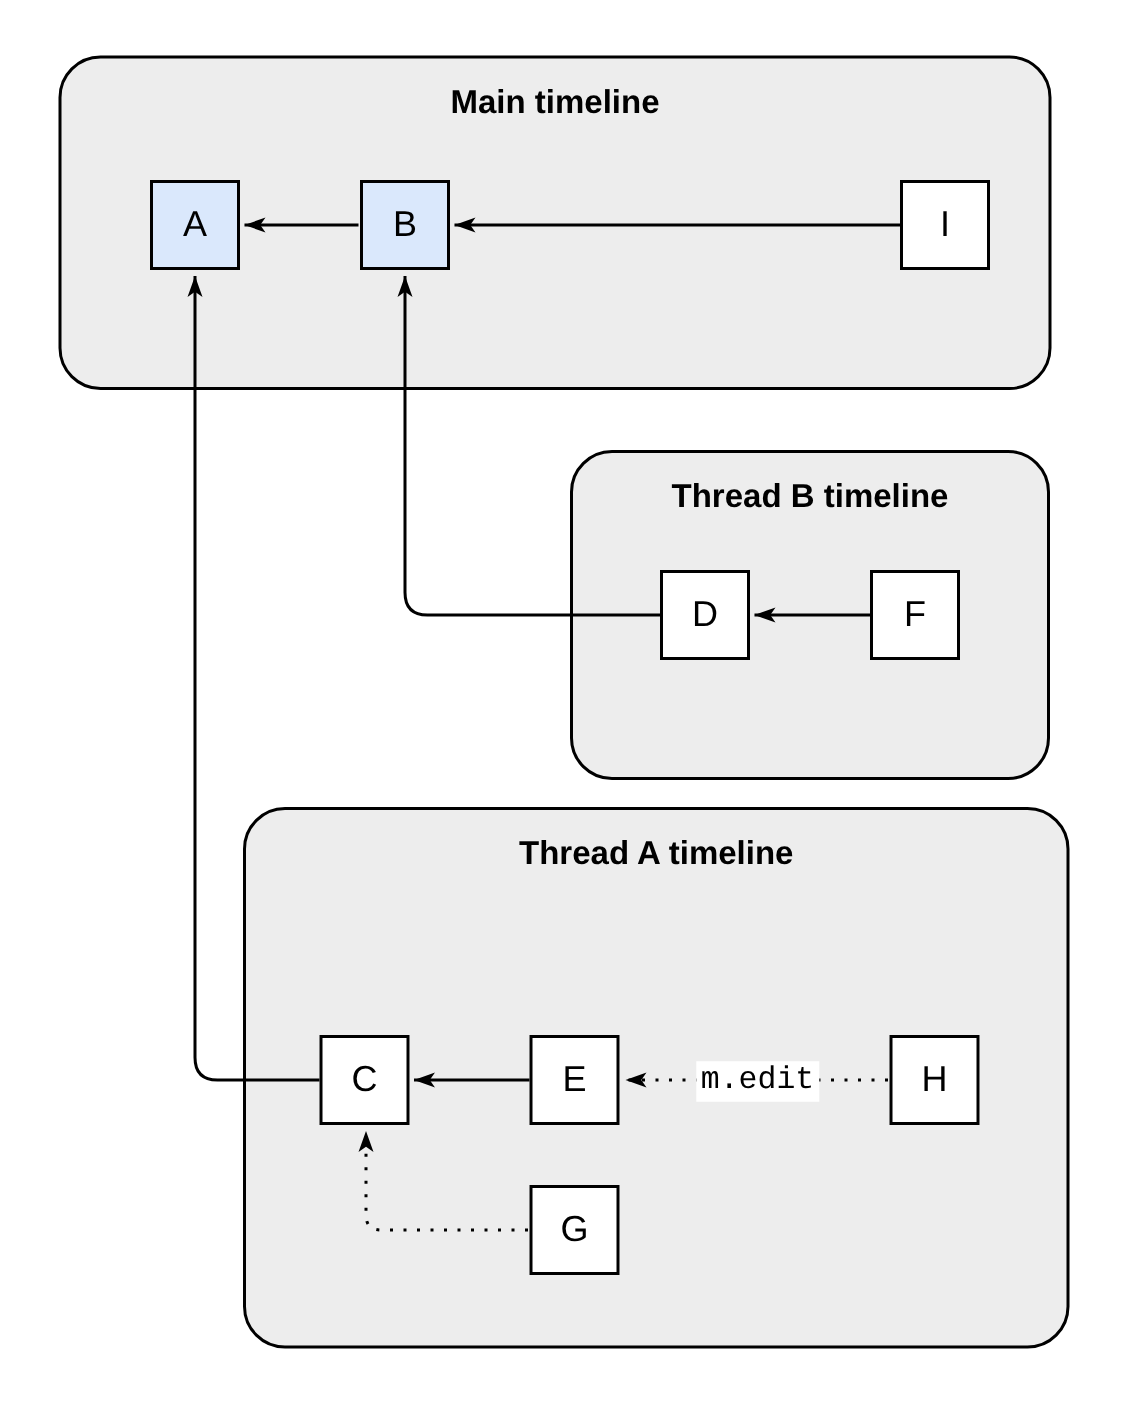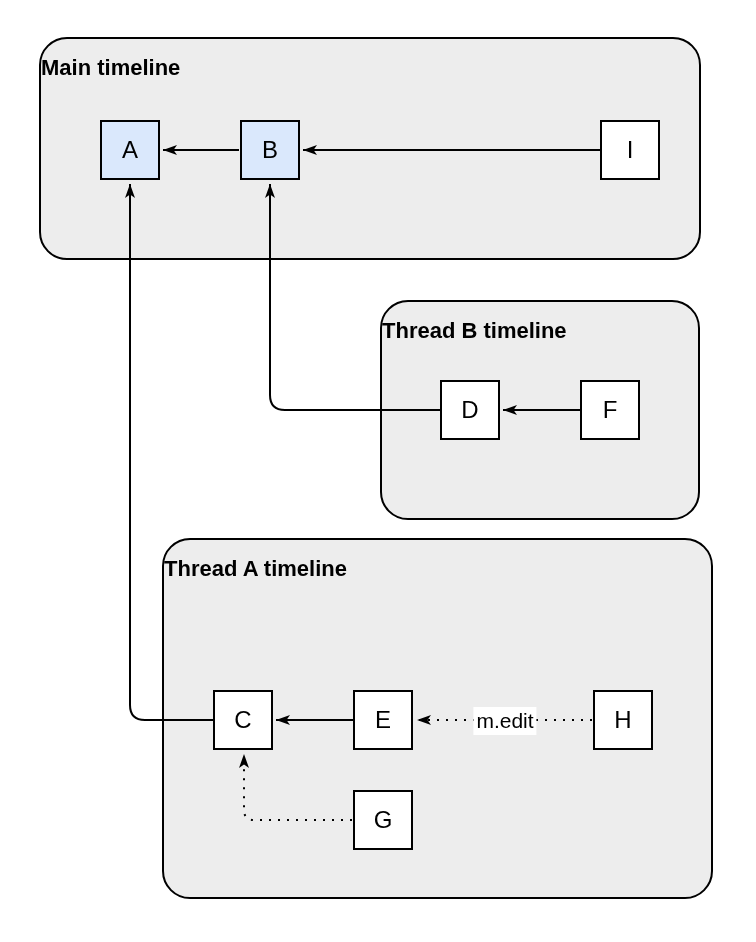--- a/index.html
+++ b/index.html
@@ -23,21 +23,21 @@
     border-radius: 28px;
     z-index: 1;
   }
   #g-main     { left: 39px;  top: 37px;  width: 662px; height: 223px; }
   #g-thread-b { left: 380px; top: 300px; width: 320px; height: 220px; }
   #g-thread-a { left: 162px; top: 538px; width: 551px; height: 361px; }
   .group-title {
     position: absolute;
     left: 0; right: 0;
     top: 16px;
-    text-align: left;
+    text-align: center;
     font-size: 22px;
     font-weight: bold;
     color: #000000;
   }
   svg.edges {
     position: absolute;
     left: 0; top: 0;
     width: 756px;
     height: 942px;
     z-index: 2;
@@ -78,21 +78,21 @@
   .edge-label {
     position: absolute;
     transform: translate(-50%, -50%);
     background: #ffffff;
     padding: 2px 3px;
     font-size: 21px;
     color: #000000;
     z-index: 4;
     white-space: nowrap;
   }
-  #lbl-edit     { left: 505px; top: 721px; }
+  #lbl-edit     { left: 505px; top: 721px; font-family: Liberation Mono, monospace; }
   #lbl-reaction { left: 275px; top: 851px; }
 </style>
 </head>
 <body>
 
 <div class="canvas">
 
   <div class="group" id="g-main">
     <div class="group-title">Main timeline</div>
   </div>

